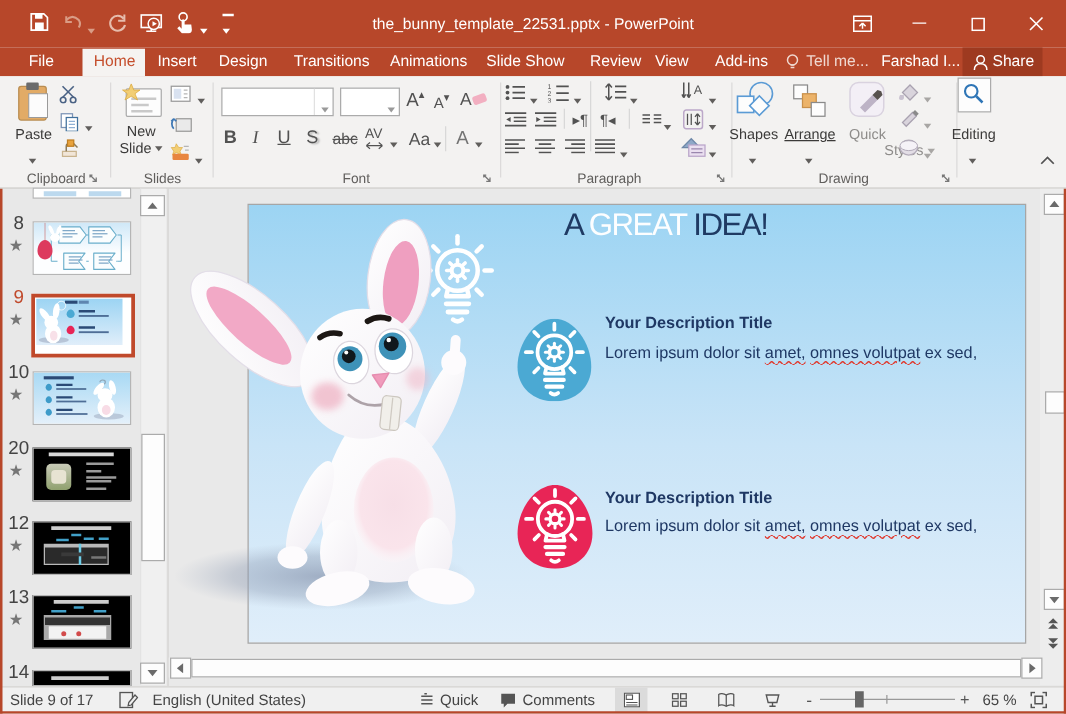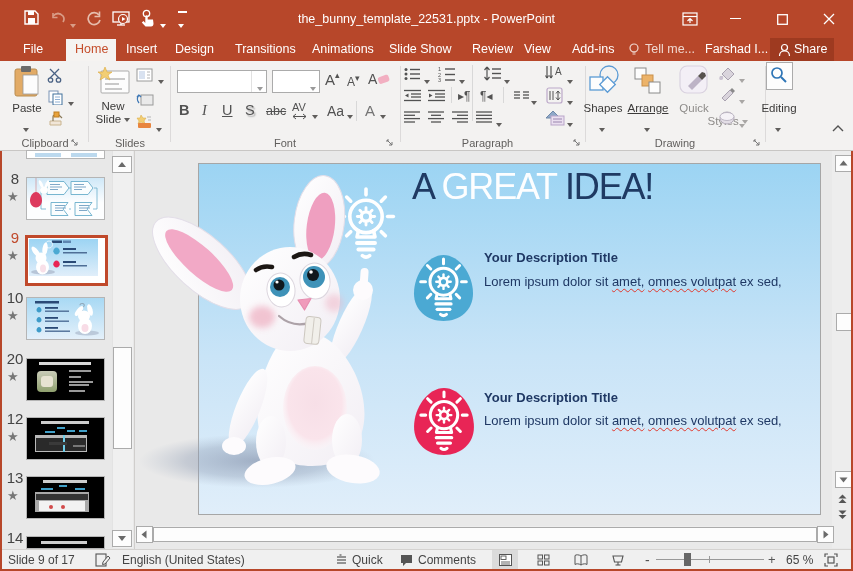--- a/index.html
+++ b/index.html
@@ -552,21 +552,21 @@
       <path d="M9,5 L13,10 L5,10 Z" fill="#6a6a6a"></path>
     </svg></div>
 <div class="sbtn" style="left:113px;top:347px;width:17px;height:100px;"></div>
 <div class="sbtn" style="left:112px;top:530px;width:18px;height:15px;"><svg width="18" height="15">
       <path d="M9,10 L13,5 L5,5 Z" fill="#6a6a6a"></path>
     </svg></div>
 
 <div class="abs" id="canvas"></div>
 <div class="abs" id="slide"></div>
 
-<div class="abs" style="left:222px;top:166px;width:621px;text-align:center;font-size:36px;letter-spacing:-1.2px;color:#1F3A63;">A <span style="color:#FDFEFF;">GREAT</span> IDEA!</div>
+<div class="abs" style="left:222px;top:166px;width:621px;text-align:center;font-size:25px;letter-spacing:-1.2px;color:#1F3A63;">A <span style="color:#FDFEFF;">GREAT</span> IDEA!</div>
 
 <svg width="0" height="0" style="position:absolute;">
   <defs>
     <g id="bulb" stroke="#fff" fill="none" stroke-linecap="round">
       <g stroke-width="5">
         <line x1="50" y1="12" x2="50" y2="4"></line>
         <line x1="28.8" y1="20.8" x2="23.1" y2="15.1"></line>
         <line x1="71.2" y1="20.8" x2="76.9" y2="15.1"></line>
         <line x1="20" y1="42" x2="12" y2="42"></line>
         <line x1="80" y1="42" x2="88" y2="42"></line>

